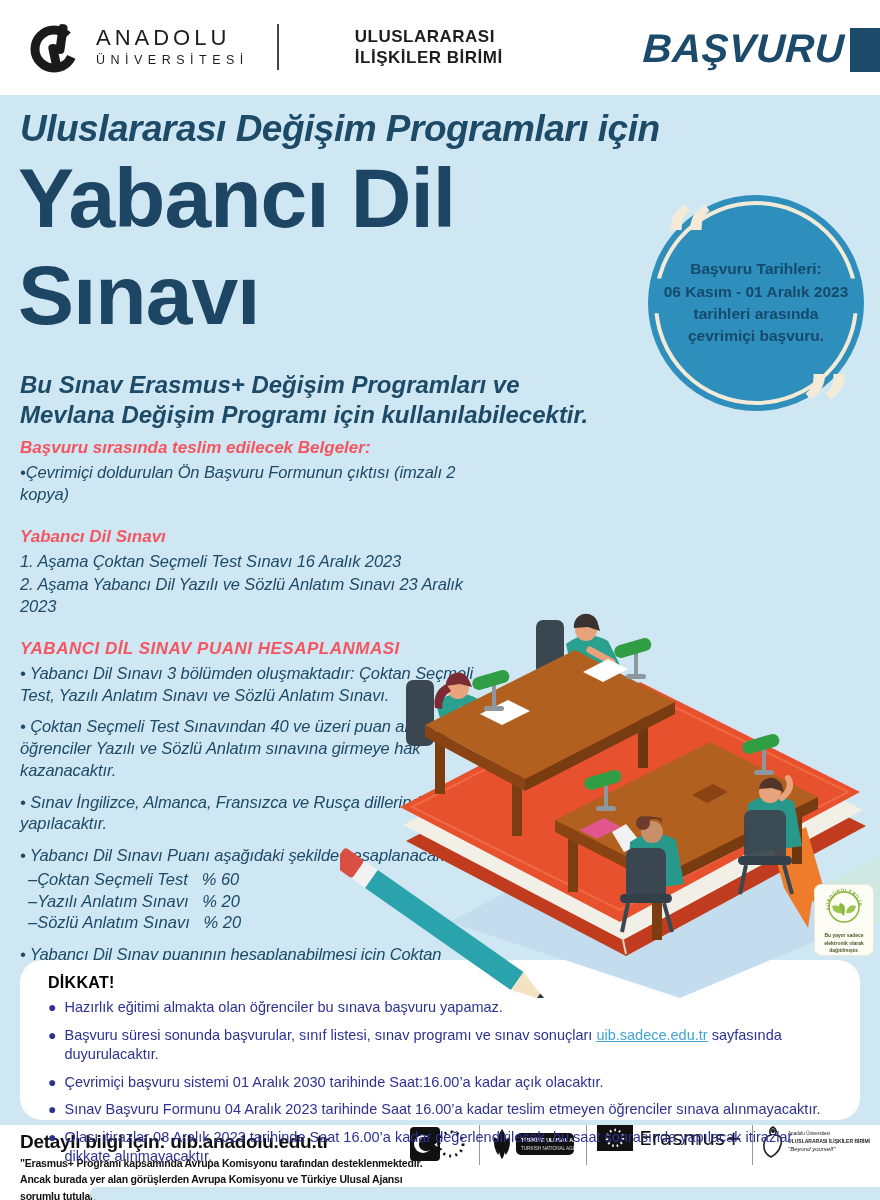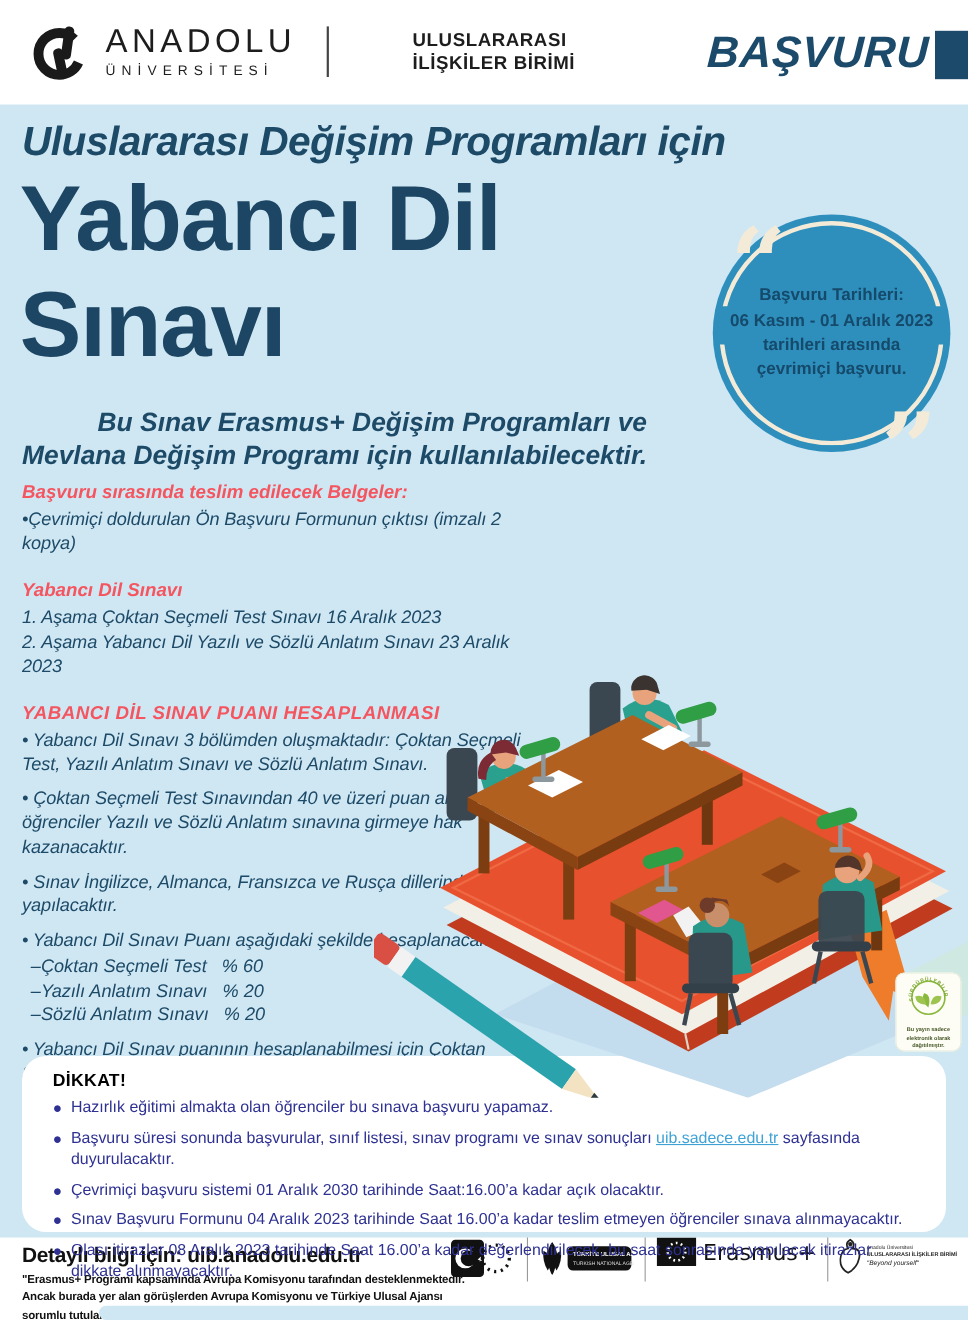--- a/index.html
+++ b/index.html
@@ -4,21 +4,21 @@
 <style>
   * { margin:0; padding:0; box-sizing:border-box; }
   body { background:#9fb6c4; font-family:"Liberation Sans", sans-serif; }
   .poster { position:relative; width:880px; height:1200px; margin:0 auto;
             background:#cfe6f3; overflow:hidden; }
 
   
   .header { position:absolute; top:0; left:0; width:880px; height:95px; background:#ffffff; }
   .logo-group { position:absolute; left:28px; top:20px; display:flex; align-items:center; gap:14px; }
   .uni-name { line-height:1; color:#1d1d1d; }
-  .uni-name .big { font-size:30px; letter-spacing:4px; font-weight:400; }
+  .uni-name .big { font-size:22px; letter-spacing:4px; font-weight:400; }
   .uni-name .small { font-size:12.5px; letter-spacing:5.5px; margin-top:5px; font-weight:400; }
   .hdr-divider { width:2px; height:46px; background:#444; margin:0 14px; }
   .unit-name { font-size:17px; font-weight:700; color:#1d1d1d; line-height:1.25; letter-spacing:0.5px;margin-left:48px; }
   .basvuru { position:absolute; right:36px; top:26px; display:flex; align-items:center; gap:8px; }
   .basvuru-text { font-size:40px; font-weight:800; color:#1b4a6b; letter-spacing:0.5px; font-style:italic; transform:skewX(-3deg); }
   .basvuru-block { width:30px; height:44px; background:#1b4a6b; position:absolute; right:-36px; top:2px; }
 
   
   .kicker { position:absolute; left:20px; top:108px; font-size:37px; font-weight:800; font-style:italic;
             color:#1c4a67; letter-spacing:-0.5px; }
@@ -27,21 +27,21 @@
   .quote-circle { position:absolute; left:648px; top:195px; width:216px; height:216px; border-radius:50%;
                   background:#2e8fbd; }
   .quote-ring { position:absolute; inset:6px; border-radius:50%; border:4px solid #f3ebd7;
                 clip-path:polygon(0 0,100% 0,100% 38%,0 38%,0 55%,100% 55%,100% 100%,0 100%); }
   .q-open  { position:absolute; left:16px; top:-8px; font-size:88px; color:#f3ebd7; font-family:"DejaVu Serif", serif; font-weight:700; }
   .q-close { position:absolute; right:12px; bottom:-48px; font-size:88px; color:#f3ebd7; font-family:"DejaVu Serif", serif; font-weight:700; }
   .quote-text { position:absolute; inset:0; display:flex; flex-direction:column; justify-content:center;
                 align-items:center; text-align:left; color:#154a6b; font-size:15.5px; line-height:1.45;
                 font-weight:700; padding:0 14px; }
   .subtitle { position:absolute; left:20px; top:370px; font-size:24px; font-weight:700; font-style:italic;
-              color:#1c4a67; line-height:1.25;text-align:right; }
+              color:#1c4a67; line-height:1.25; }
 
   
   .sections { position:absolute; left:20px; top:438px; width:478px; color:#1c4a67; }
   .sec-head { font-size:17px; font-weight:700; font-style:italic; color:#f4555f; margin-top:21px; margin-bottom:4px; }
   .sec-head.caps { letter-spacing:0.5px; }
   .body-line { font-size:16.5px; font-style:italic; line-height:1.32; margin-bottom:2px; letter-spacing:-0.1px; }
   .body-line.gap { margin-top:10px; }
   .score-line { font-size:16.5px; font-style:italic; line-height:1.32; white-space:pre; margin-left:8px; }
   .narrow { width:426px; }
 

